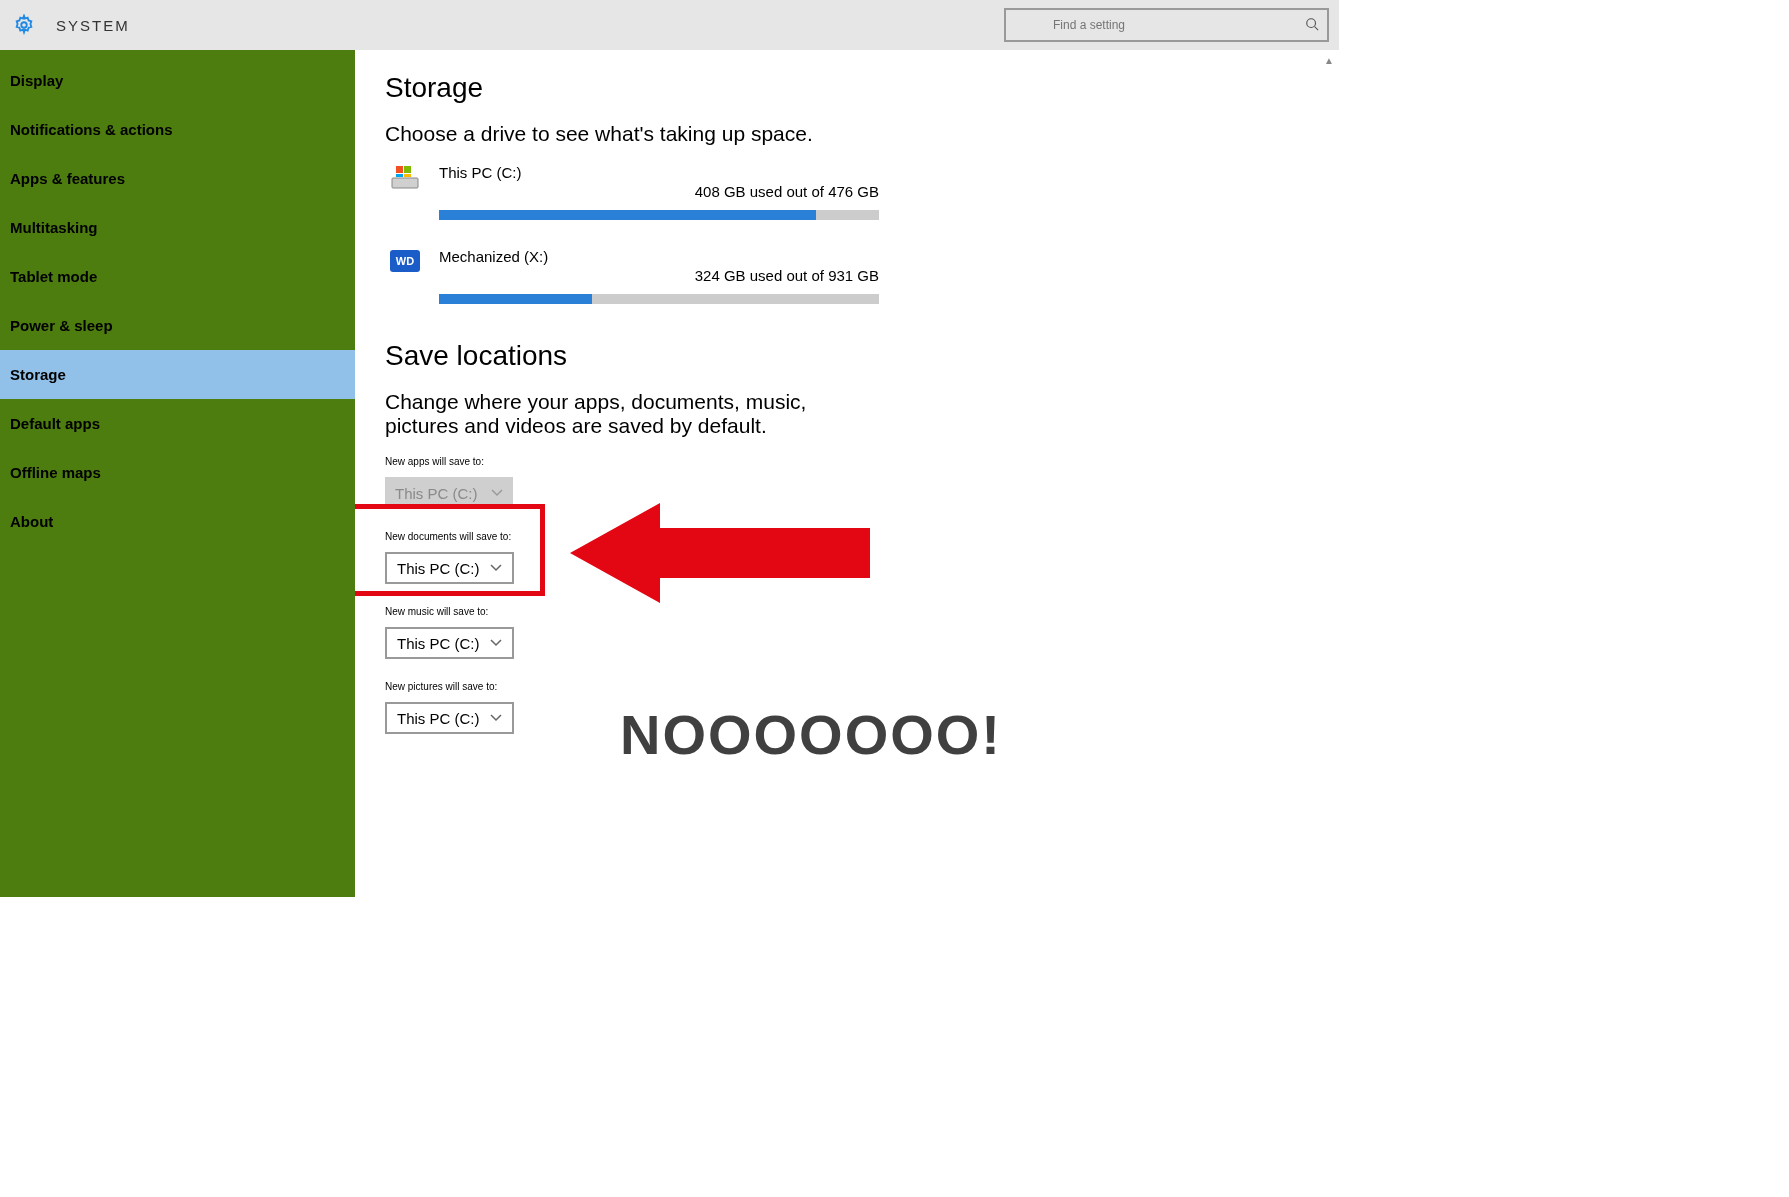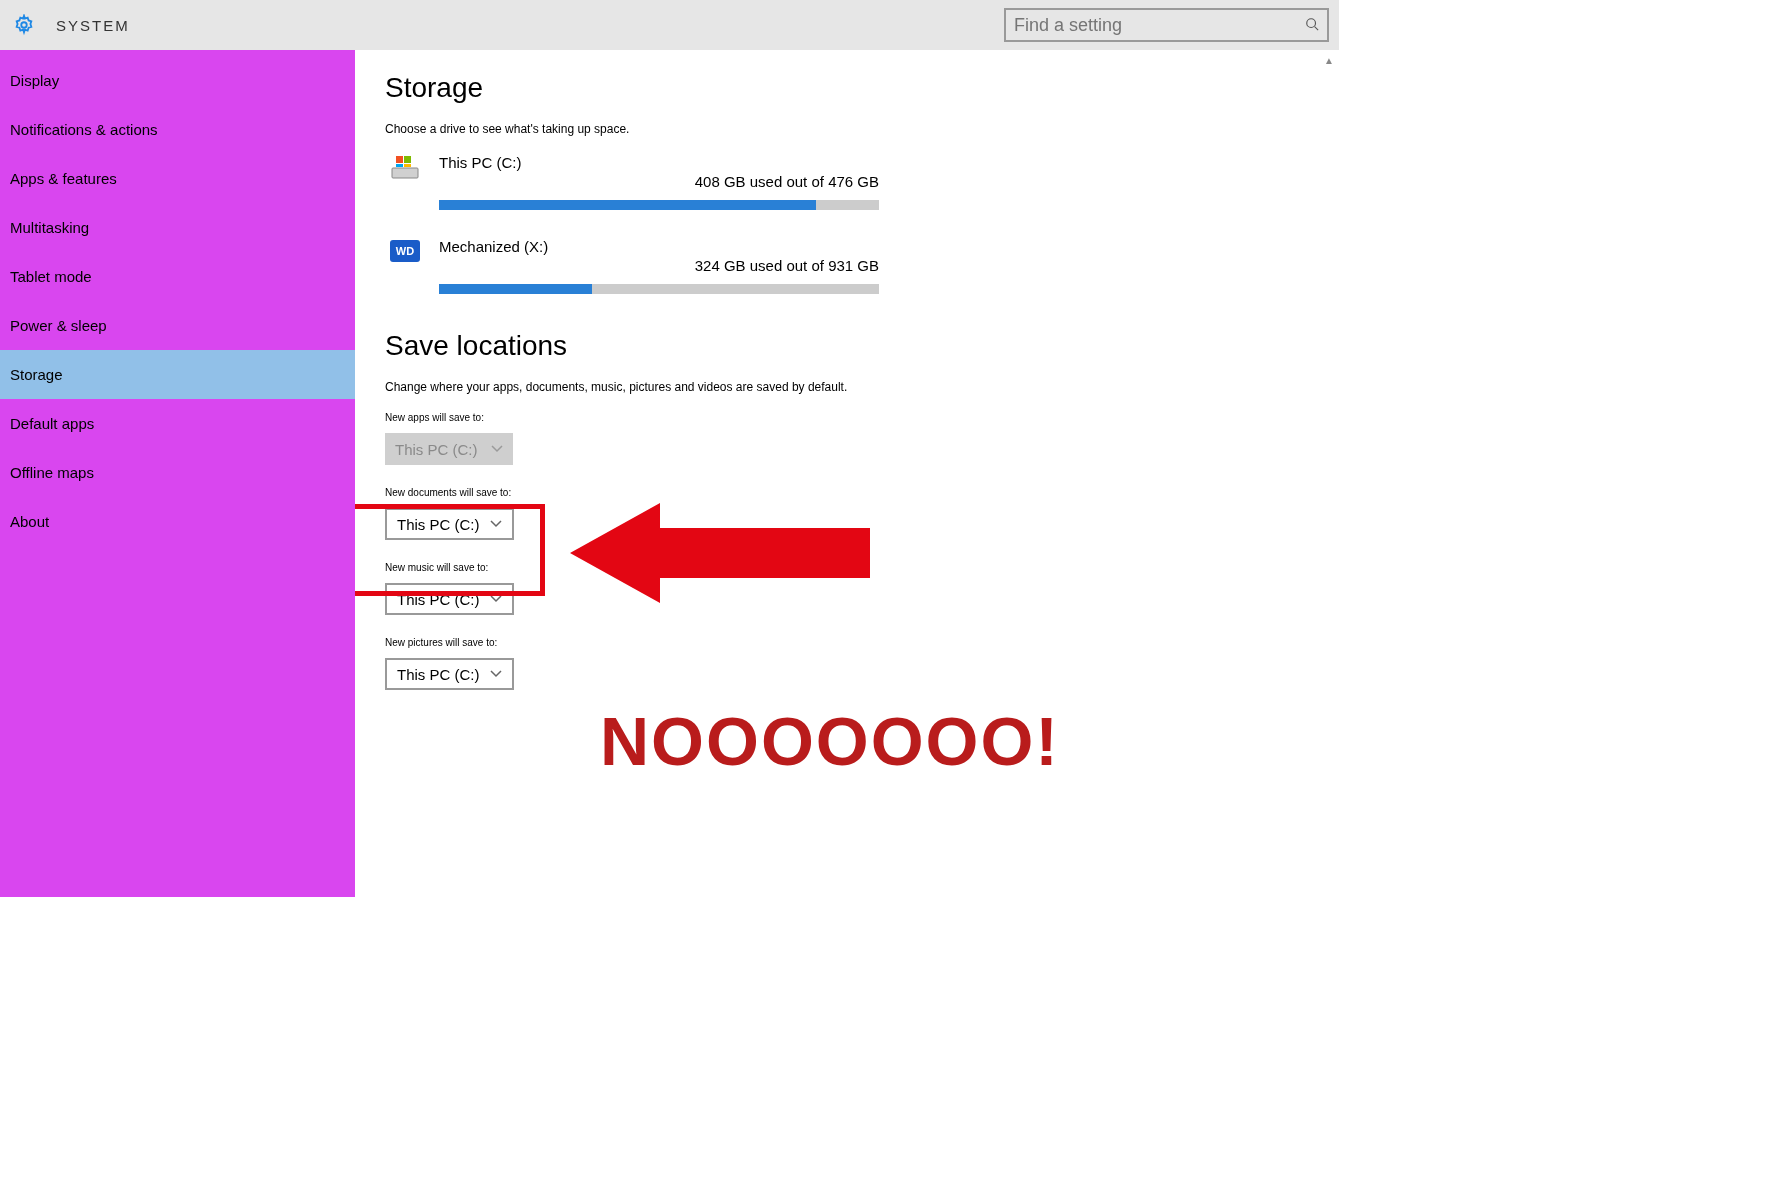--- a/index.html
+++ b/index.html
@@ -37,29 +37,31 @@
     right: 10px; top: 8px;
     width: 325px; height: 34px;
     border: 2px solid #999;
     background: #e6e6e6;
     display: flex; align-items: center;
     padding: 0 8px;
   }
   .search-box input {
     flex: 1;
     border: none; background: transparent; outline: none;
-    font-size: 18px; color: #4c1d95;
+    font-size: 12px; color: #4c1d95;
     font-family: inherit;
+    margin-left: 39px;
   }
   .search-box .sicon { color:#555; font-size:14px; }
   .layout { display: flex; height: calc(100% - 50px); }
   .sidebar {
     width: 355px;
-    background: #d946ef;
+    background: #4d7c0f;
     padding-top: 6px;
+    font-weight: bold;
   }
   .sidebar-item {
     padding: 16px 10px;
     font-size: 15px;
     cursor: pointer;
   }
   .sidebar-item.selected {
     background: #91c0e8;
   }
   .content {
@@ -68,21 +70,21 @@
     position: relative;
     overflow: hidden;
   }
   .h1 {
     font-size: 28px;
     font-weight: 300;
     margin-bottom: 18px;
     color: #000;
   }
   .subtext {
-    font-size: 12px;
+    font-size: 21px;
     color: #000;
     margin-bottom: 18px;
     max-width: 500px;
   }
   .drive-row {
     display: flex;
     align-items: flex-start;
     margin-bottom: 28px;
     cursor: pointer;
   }
@@ -133,26 +135,27 @@
     position: absolute;
     border: 5px solid #e30613;
     pointer-events: none;
   }
   .arrow {
     position: absolute;
     pointer-events: none;
   }
   .no-text {
     position: absolute;
-    font-size: 68px;
+    font-size: 56px;
     font-weight: 700;
-    color: #b91c1c;
+    color: #404040;
     letter-spacing: 2px;
     pointer-events: none;
     white-space: nowrap;
+    margin-left: 20px;
   }
   .scrollbar-arrow {
     position:absolute; right:2px; top:2px;
     width:16px; height:16px;
     display:flex; align-items:center; justify-content:center;
     color:#888; font-size:10px;
   }
 </style>
 </head>
 <body>

